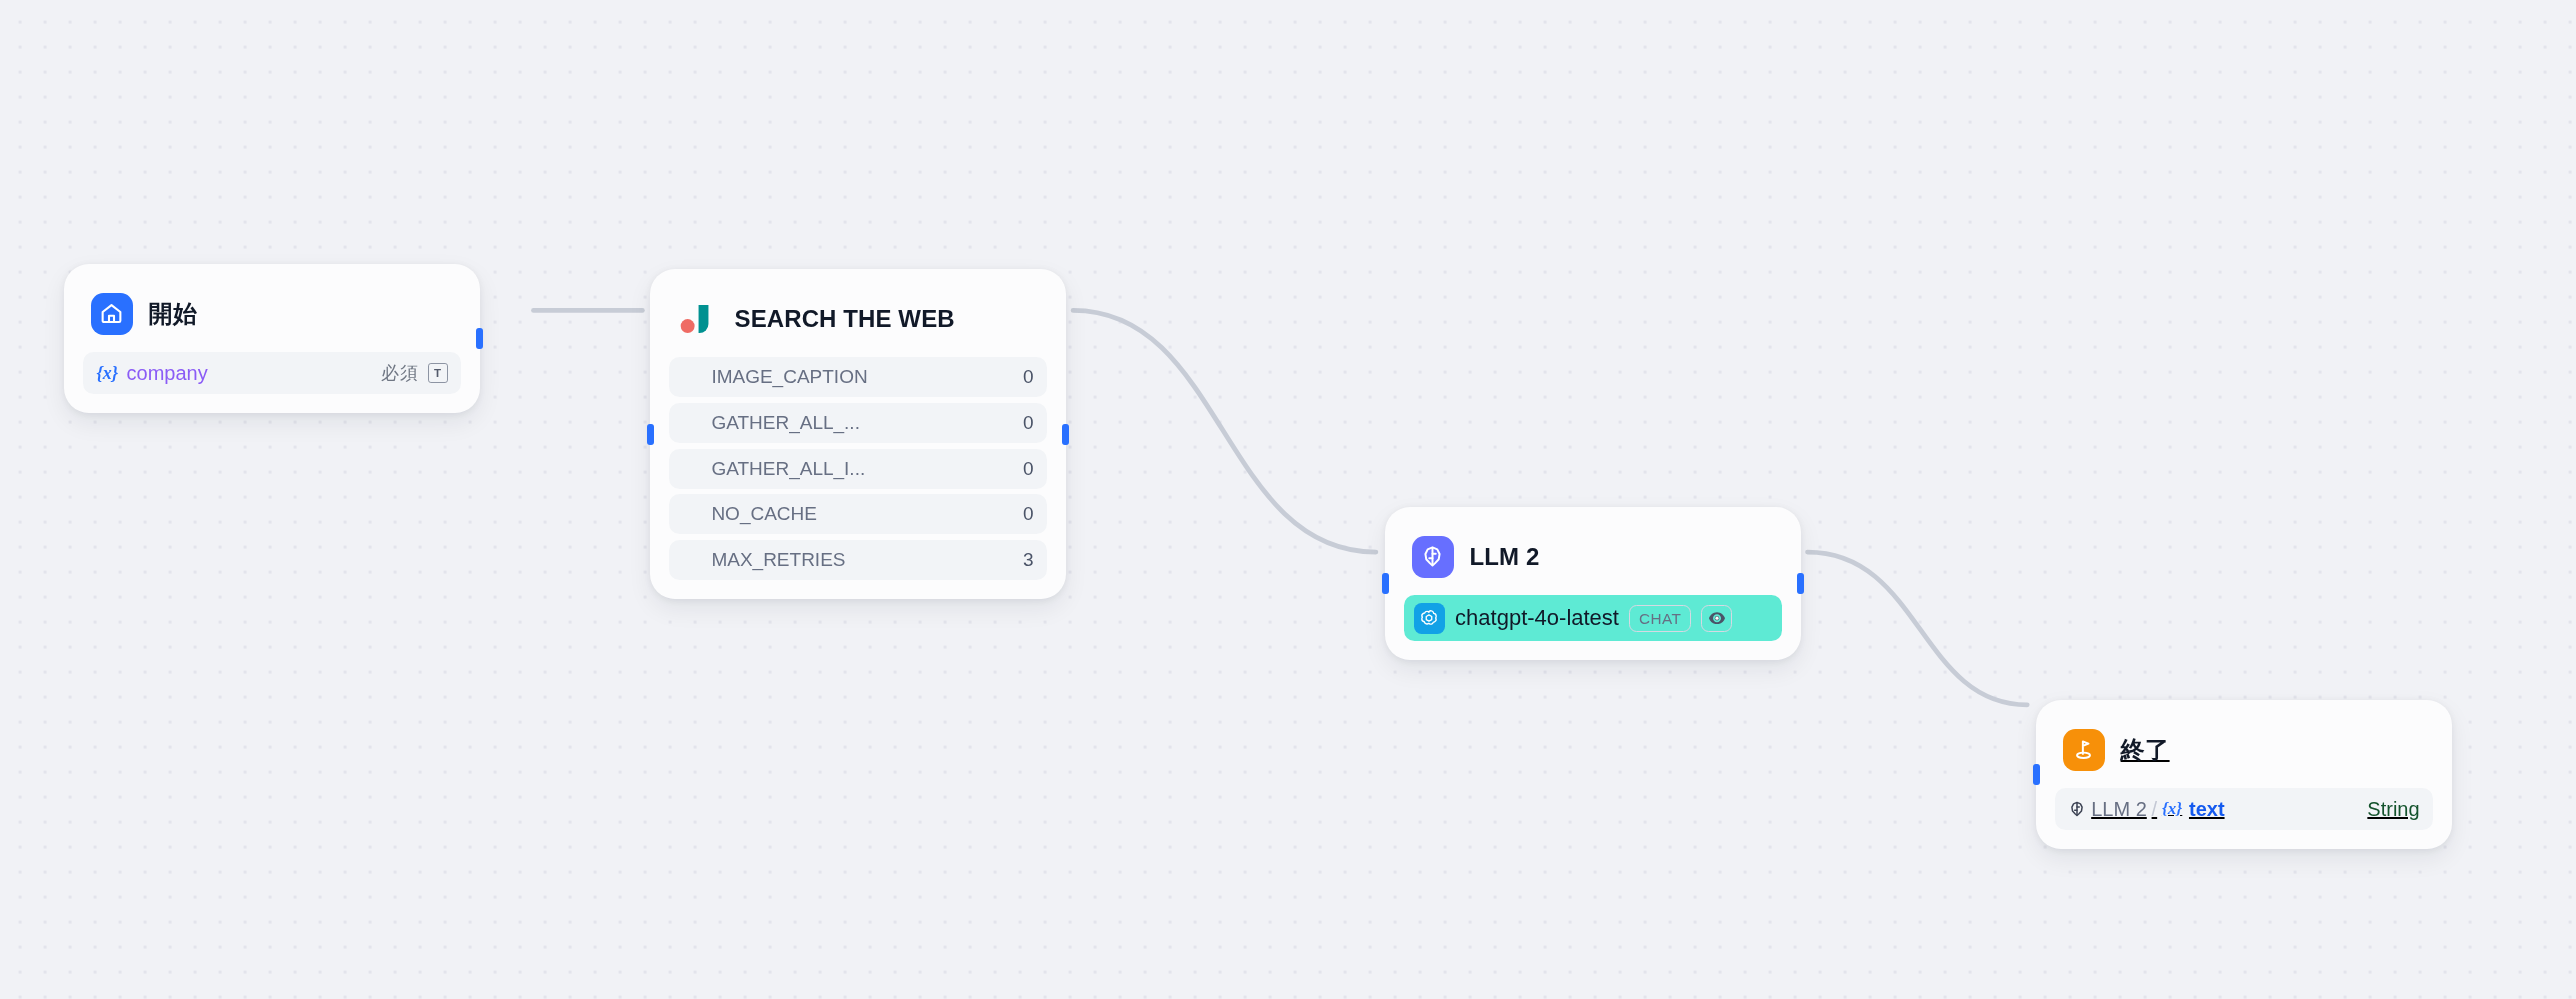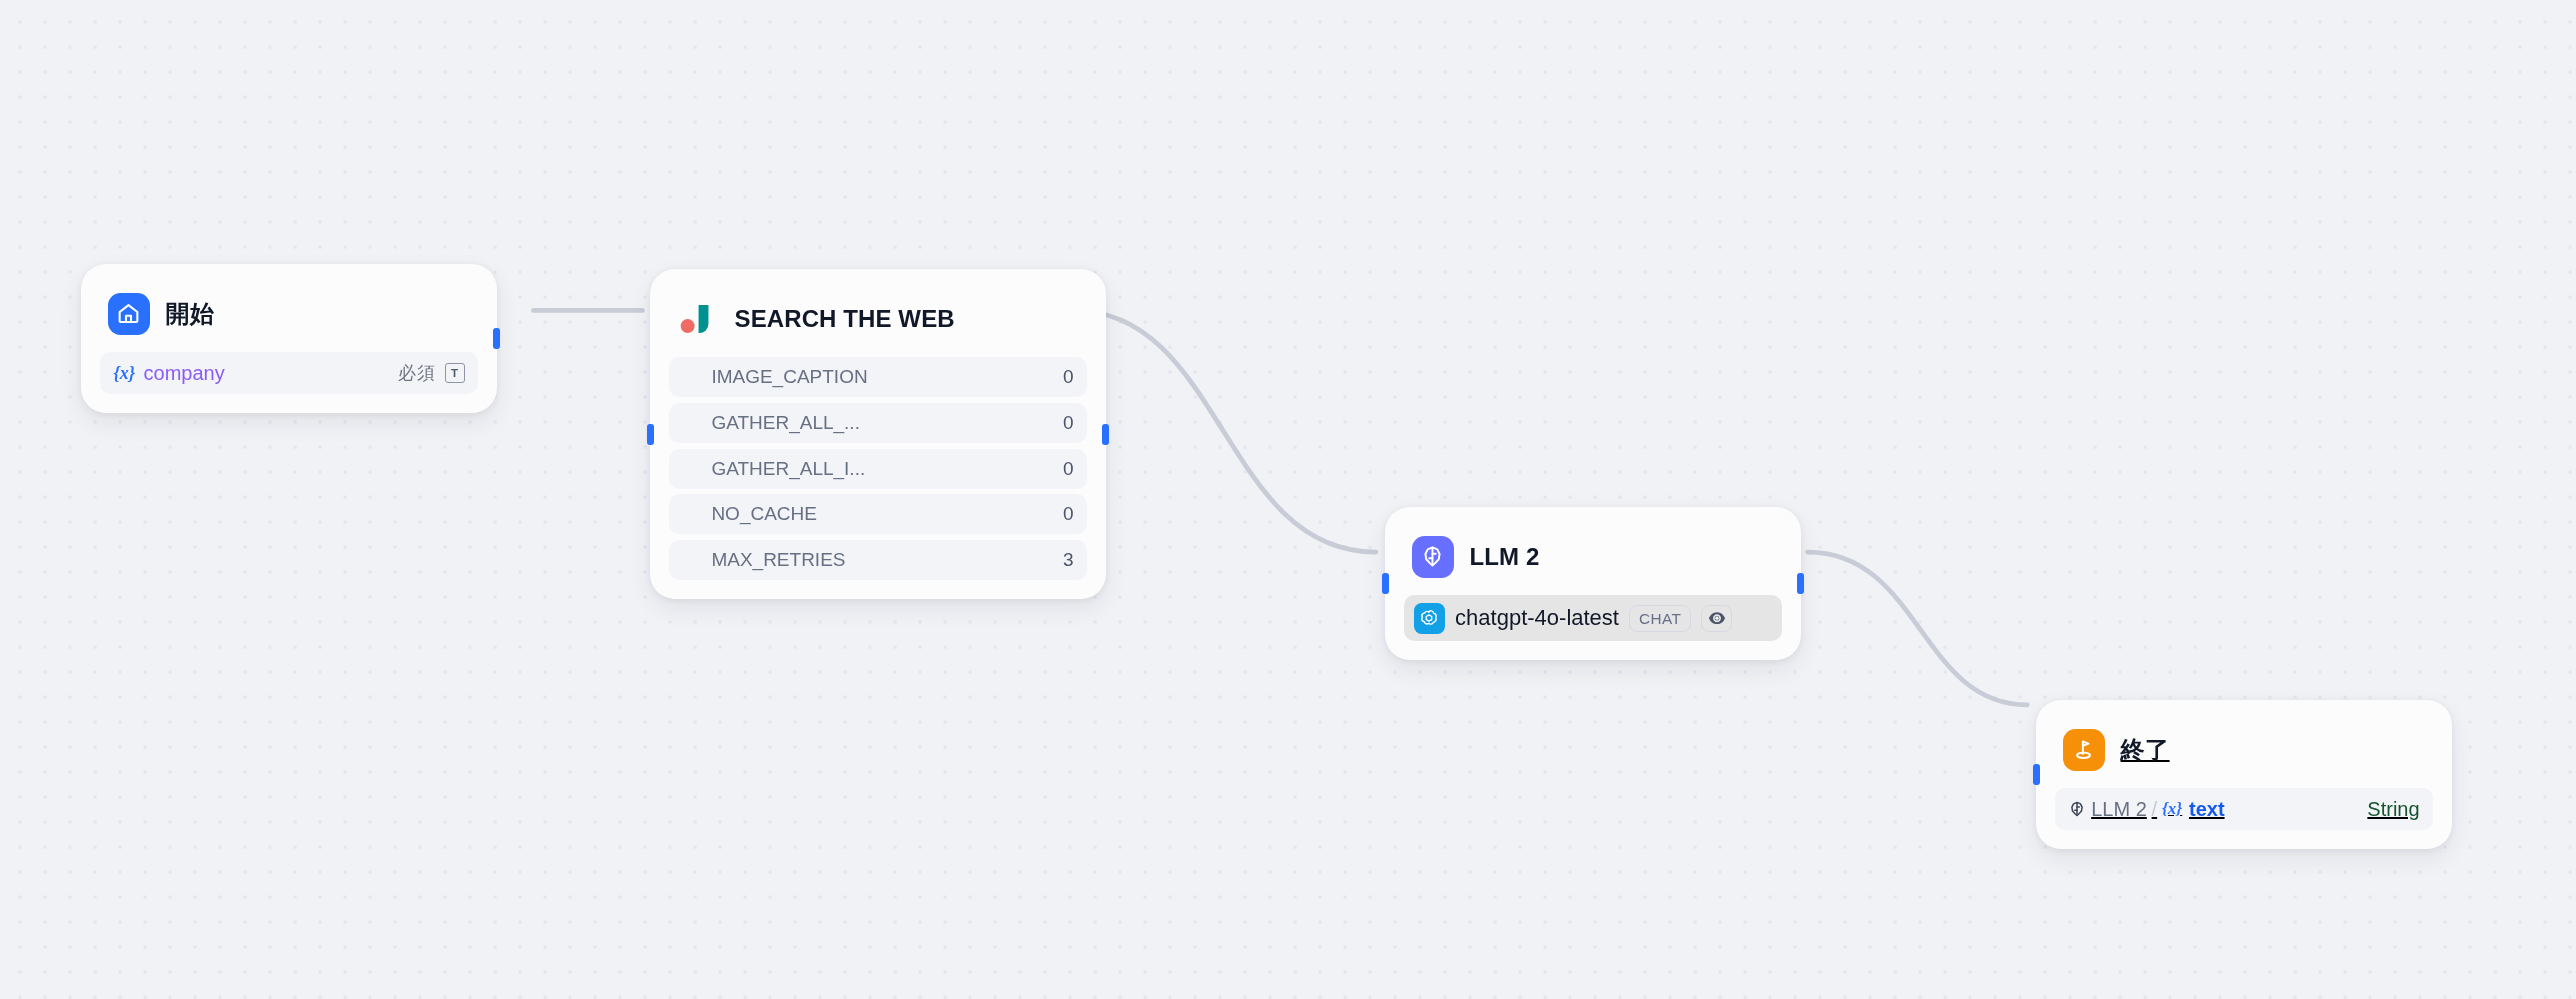--- a/index.html
+++ b/index.html
@@ -99,21 +99,21 @@
     height: 21px;
     border-radius: 2.9px;
     background: #2970ff;
     top: 50%;
     margin-top: -10.5px;
   }
   .handle.left  { left: -2.9px; }
   .handle.right { right: -2.9px; }
 
   
-  #node-start { left: 81px; top: 264px; width: 416px; }
+  #node-start { left: 64px; top: 264px; width: 416px; }
   .var-row {
     background: #f2f4f7;
     border-radius: 10.5px;
     height: 42px;
     display: flex;
     align-items: center;
     padding: 0 13.4px;
     box-sizing: border-box;
   }
   .var-brace {
@@ -136,26 +136,26 @@
     width: 18px; height: 18px;
     border: 1.5px solid #8d94a3;
     border-radius: 2.9px;
     display: flex; align-items: center; justify-content: center;
     font-size: 11.5px; line-height: 1;
     color: #4e5costs; color: #535a6b;
     font-weight: bold;
   }
 
   
-  #node-search { left: 650px; top: 269px; width: 456px; }
+  #node-search { left: 650px; top: 269px; width: 416px; }
 
   
   #node-llm { left: 1385px; top: 507px; width: 416px; }
   .model-row {
-    background: #e5e5e5;
+    background: #5eead4;
     border-radius: 10.5px;
     height: 46px;
     display: flex;
     align-items: center;
     padding: 0 9.6px 0 9.6px;
     box-sizing: border-box;
     gap: 10.5px;
     text-align: right;
   }
   .model-icon {

